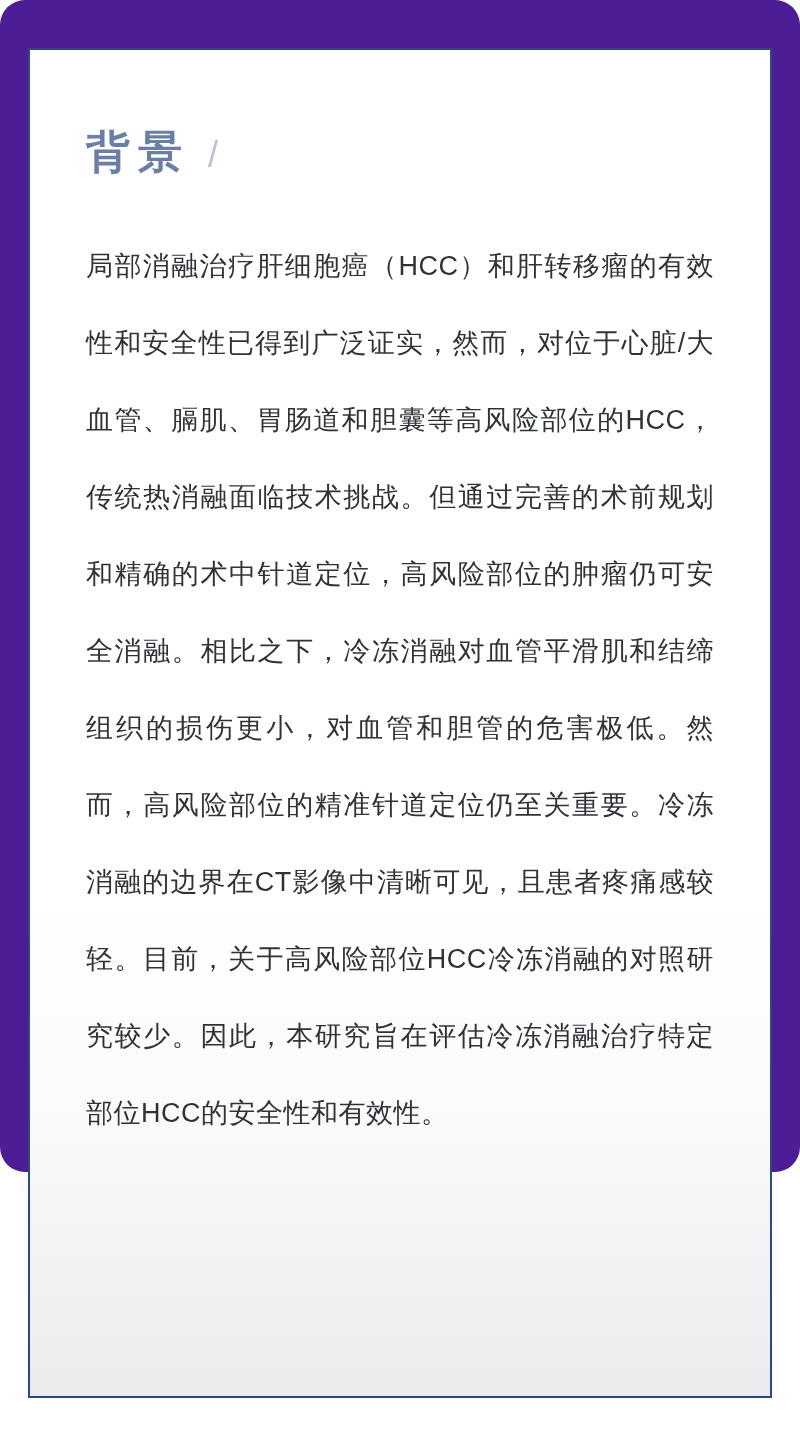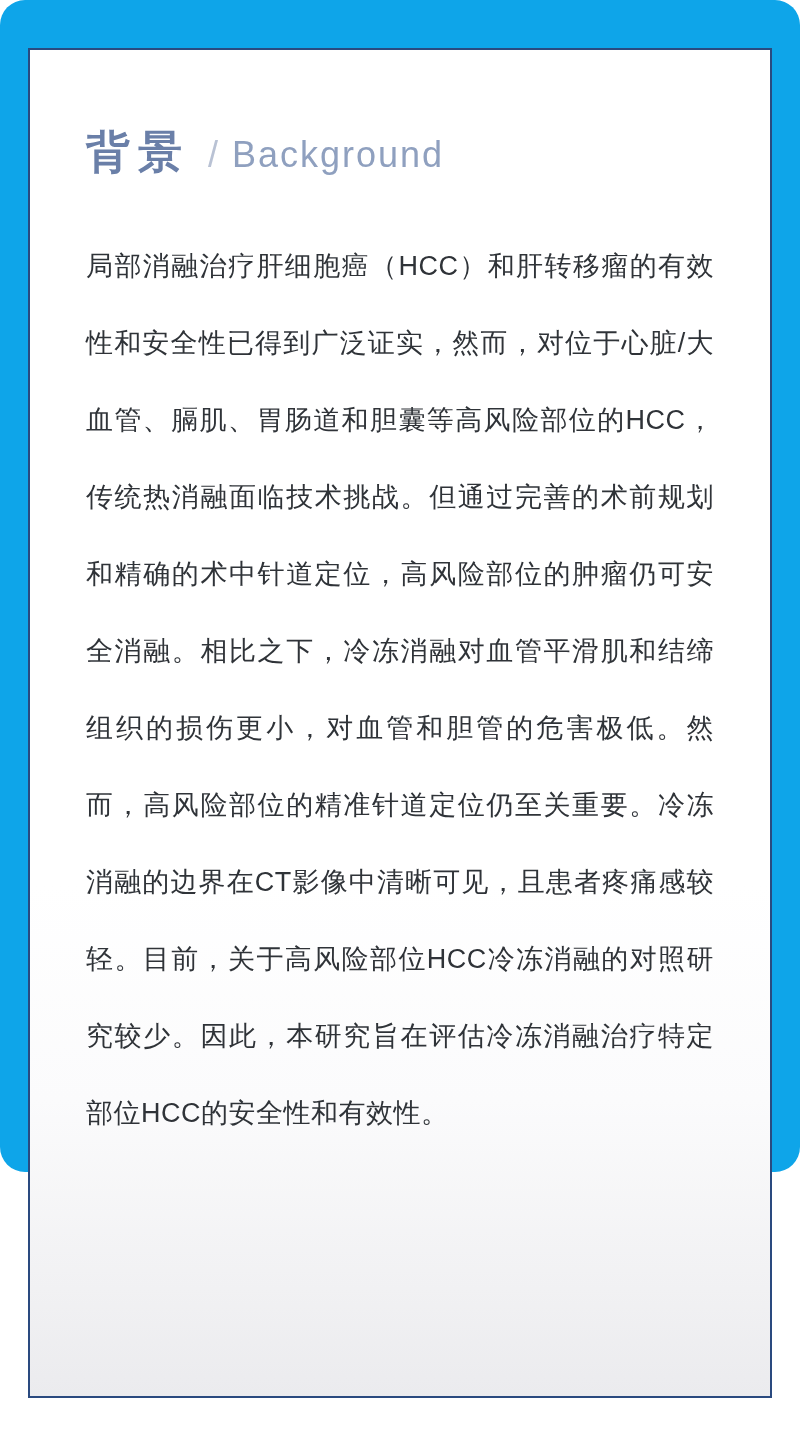--- a/index.html
+++ b/index.html
@@ -11,21 +11,21 @@
     width: 800px;
     height: 1450px;
     font-family: "Liberation Sans", sans-serif;
     -webkit-font-smoothing: antialiased;
   }
 
   .page {
     position: relative;
     width: 800px;
     height: 1172px;
-    background: #0ea5e9;
+    background: #4c1d95;
     box-sizing: border-box;
     border-radius: 25px;
   }
 
   .card {
     position: absolute;
     left: 28px;
     top: 48px;
     width: 744px;
     height: 1350px;
@@ -80,20 +80,19 @@
 </head>
 <body>
 
 <div class="page">
   <div class="card">
     <div class="card-inner">
 
       <div class="heading">
         <span class="heading-cn">背景</span>
         <span class="heading-slash">/</span>
-        <span class="heading-en">Background</span>
       </div>
 
       <div class="body-text">局部消融治疗肝细胞癌（HCC）和肝转移瘤的有效性和安全性已得到广泛证实，然而，对位于心脏/大血管、膈肌、胃肠道和胆囊等高风险部位的HCC，传统热消融面临技术挑战。但通过完善的术前规划和精确的术中针道定位，高风险部位的肿瘤仍可安全消融。相比之下，冷冻消融对血管平滑肌和结缔组织的损伤更小，对血管和胆管的危害极低。然而，高风险部位的精准针道定位仍至关重要。冷冻消融的边界在CT影像中清晰可见，且患者疼痛感较轻。目前，关于高风险部位HCC冷冻消融的对照研究较少。因此，本研究旨在评估冷冻消融治疗特定部位HCC的安全性和有效性。</div>
 
     </div>
   </div>
 </div>
 
 </body></html>

